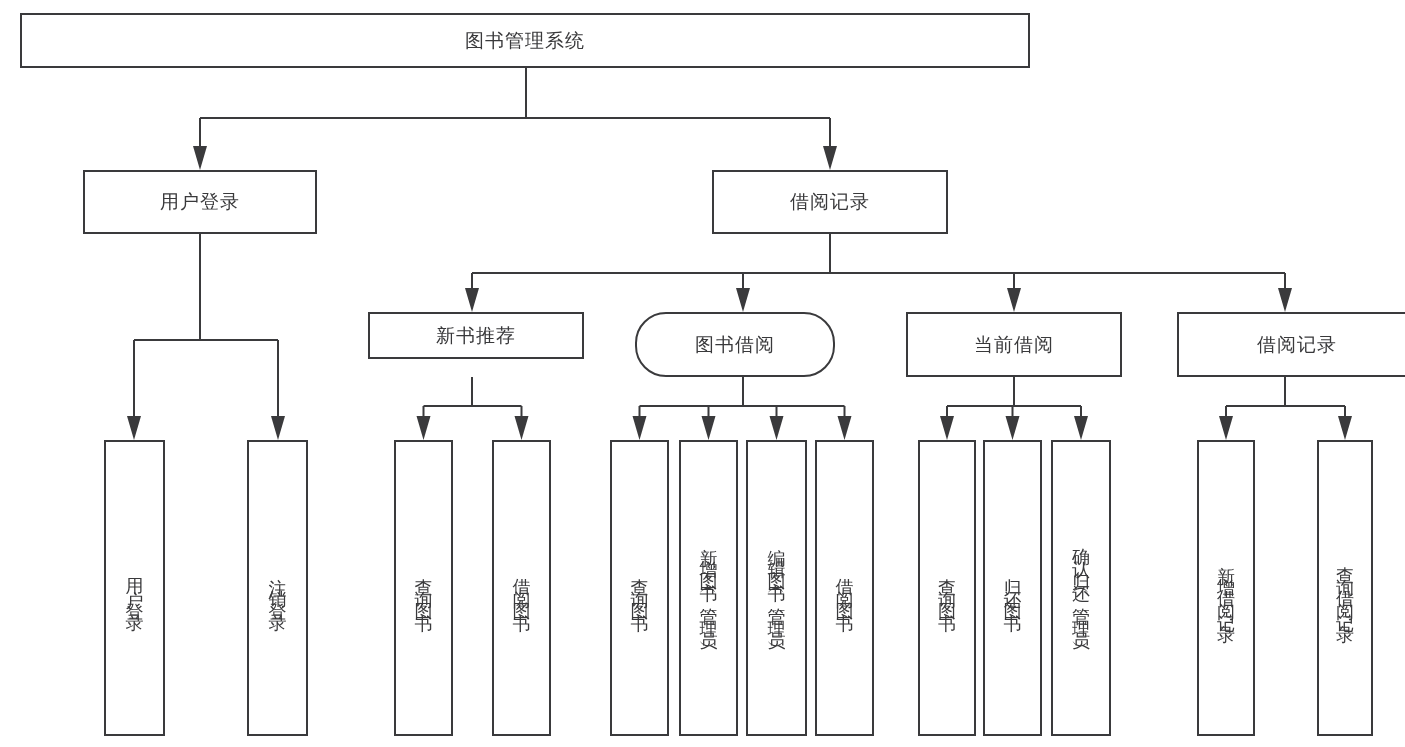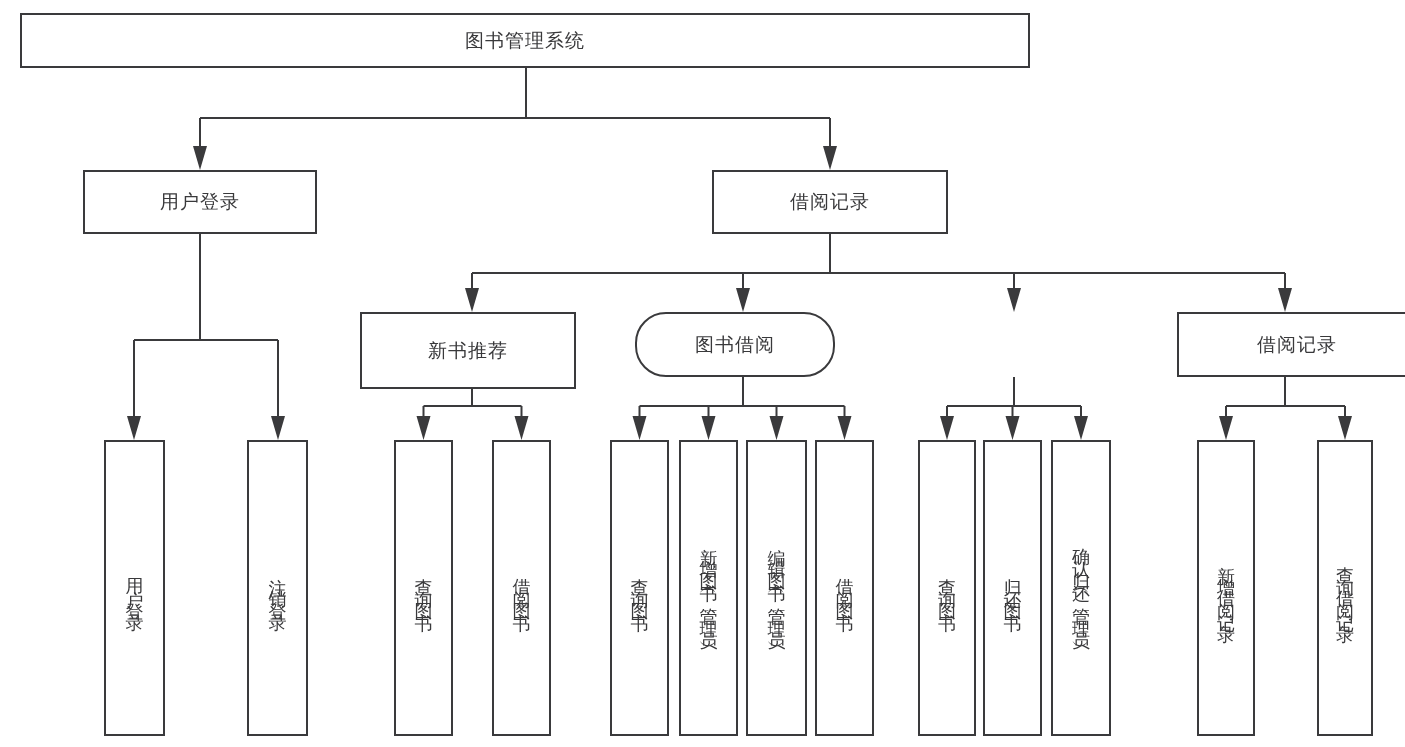--- a/index.html
+++ b/index.html
@@ -84,25 +84,28 @@
     <span class="hlabel">图书管理系统</span>
   </div>
 
   <div class="node" style="left:83px;top:170px;width:234px;height:64px;">
     <span class="hlabel">用户登录</span>
   </div>
   <div class="node" style="left:712px;top:170px;width:236px;height:64px;">
     <span class="hlabel">借阅记录</span>
   </div>
 
-  <div class="node" style="left:360px;top:312px;width:216px;height:77px;">
+  <div class="node" style="left:368px;top:312px;width:216px;height:47px;">
     <span class="hlabel">新书推荐</span>
   </div>
   <div class="node" style="left:635px;top:312px;width:200px;height:65px;border-radius:31px;">
     <span class="hlabel">图书借阅</span>
+  </div>
+  <div class="node" style="left:906px;top:312px;width:216px;height:65px;">
+    <span class="hlabel">当前借阅</span>
   </div>
   <div class="node" style="left:1177px;top:312px;width:240px;height:65px;">
     <span class="hlabel">借阅记录</span>
   </div>
 
   <div class="node leaf" style="left:104px;top:440px;width:61px;height:296px;">
     <span class="vlabel">用户登录</span>
   </div>
   <div class="node leaf" style="left:247px;top:440px;width:61px;height:296px;">
     <span class="vlabel">注销登录</span>

